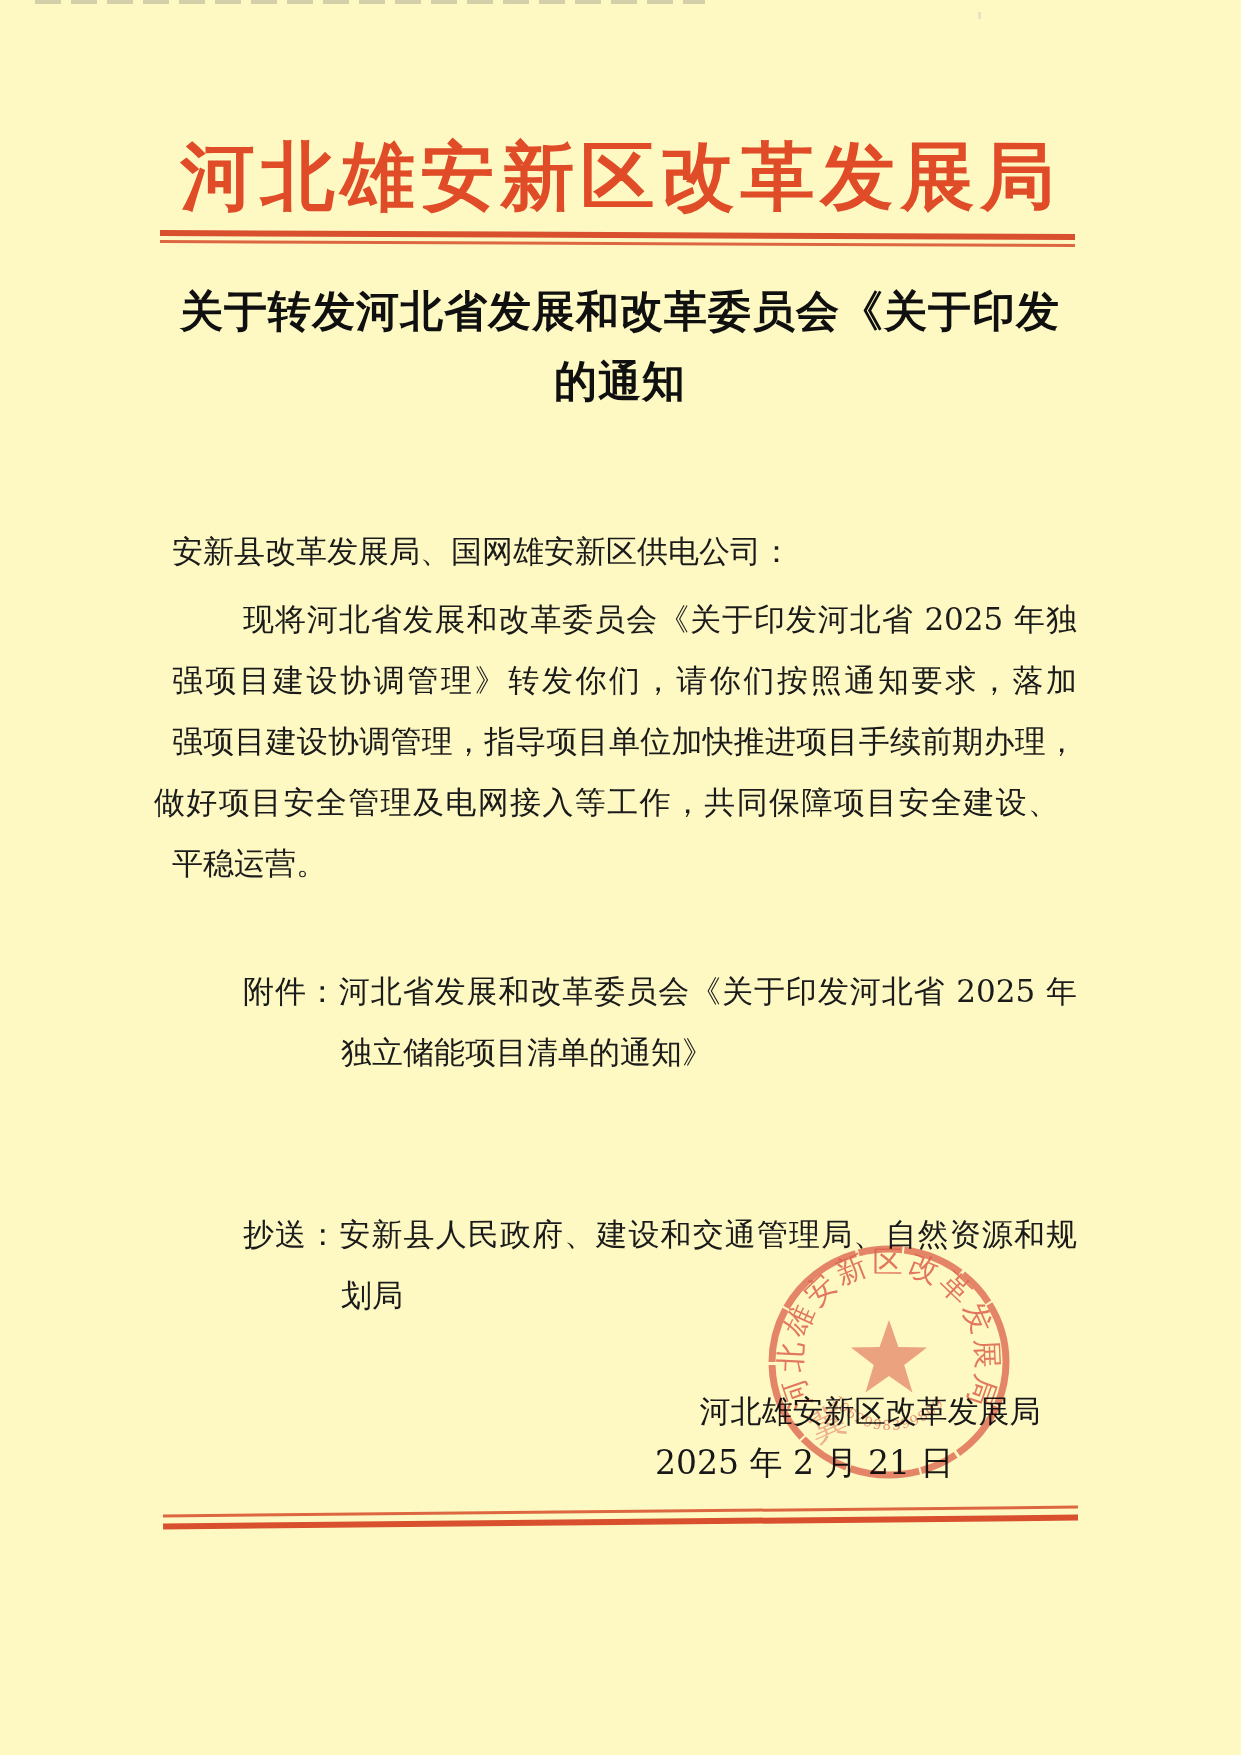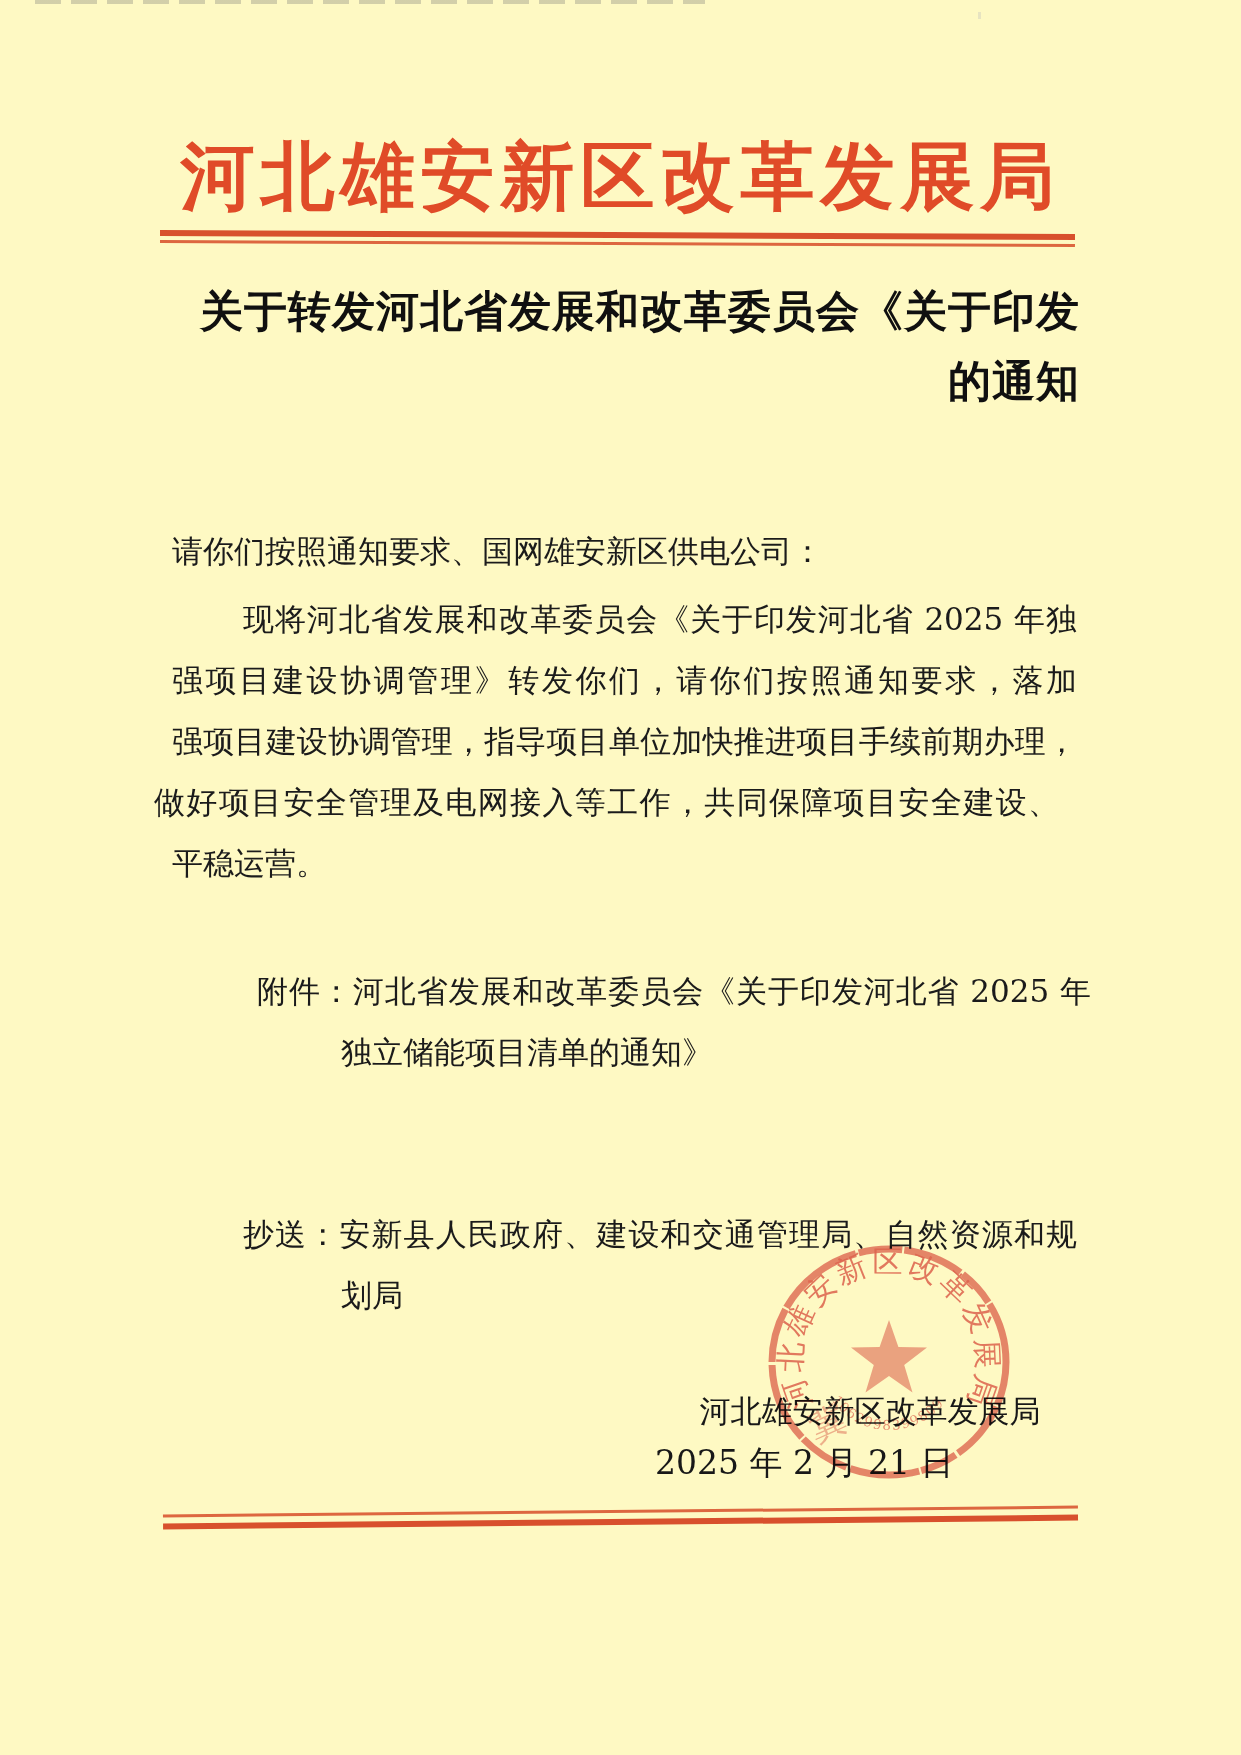--- a/index.html
+++ b/index.html
@@ -36,21 +36,21 @@
   .header-rule{
     position:absolute;left:160px;top:232px;width:915px;
     transform:rotate(0.25deg);
   }
   .header-rule .thick{height:6px;background:#d8502d;}
   .header-rule .gap{height:4px;background:transparent;}
   .header-rule .thin{height:3px;background:#dd6740;}
   
   .doc-title{
     position:absolute;left:160px;top:276px;width:920px;
-    text-align:right;
+    text-align:center;
     font-family:"DejaVu Serif", serif;
     font-weight:bold;
     font-size:43px;
     line-height:70px;
     color:#101010;
     letter-spacing:1px;
   }
   
   .bodyline{
     position:absolute;
@@ -64,21 +64,21 @@
     text-align:justify;
     text-align-last:justify;
     text-justify:inter-character;
   }
   .salutation{left:172px;top:531px;width:920px;}
   .p1{left:243px;top:599px;width:834px;}
   .p2{left:172px;top:660px;width:905px;}
   .p3{left:172px;top:721px;width:905px;}
   .p4{left:154px;top:782px;width:905px;}
   .p5{left:172px;top:843px;width:905px;}
-  .att1{left:257px;top:971px;width:834px;}
+  .att1{left:243px;top:971px;width:834px;}
   .att2{left:341px;top:1032px;width:740px;}
   .contact{left:243px;top:1089px;width:840px;}
   .cc1{left:243px;top:1214px;width:834px;}
   .cc2{left:341px;top:1275px;width:740px;}
   
   .signature{
     position:absolute;left:640px;top:1391px;width:460px;
     text-align:center;font-size:31px;color:#181818;white-space:nowrap;
   }
   .sign-date{
@@ -114,21 +114,21 @@
     <div class="thick"></div>
     <div class="gap"></div>
     <div class="thin"></div>
   </div>
 
   <div class="doc-title">
     <div>关于转发河北省发展和改革委员会《关于印发</div>
     <div>的通知</div>
   </div>
 
-  <div class="bodyline salutation">请你们按照通知要求、国网雄安新区供电公司：</div>
+  <div class="bodyline salutation">安新县改革发展局、国网雄安新区供电公司：</div>
 
   <div class="bodyline p1 just">现将河北省发展和改革委员会《关于印发河北省 2025 年独</div>
   <div class="bodyline p2 just">强项目建设协调管理》转发你们，请你们按照通知要求，落加</div>
   <div class="bodyline p3 just">强项目建设协调管理，指导项目单位加快推进项目手续前期办理，</div>
   <div class="bodyline p4 just">做好项目安全管理及电网接入等工作，共同保障项目安全建设、</div>
   <div class="bodyline p5">平稳运营。</div>
 
   <div class="bodyline att1 just">附件：河北省发展和改革委员会《关于印发河北省 2025 年</div>
   <div class="bodyline att2">独立储能项目清单的通知》</div>
 

